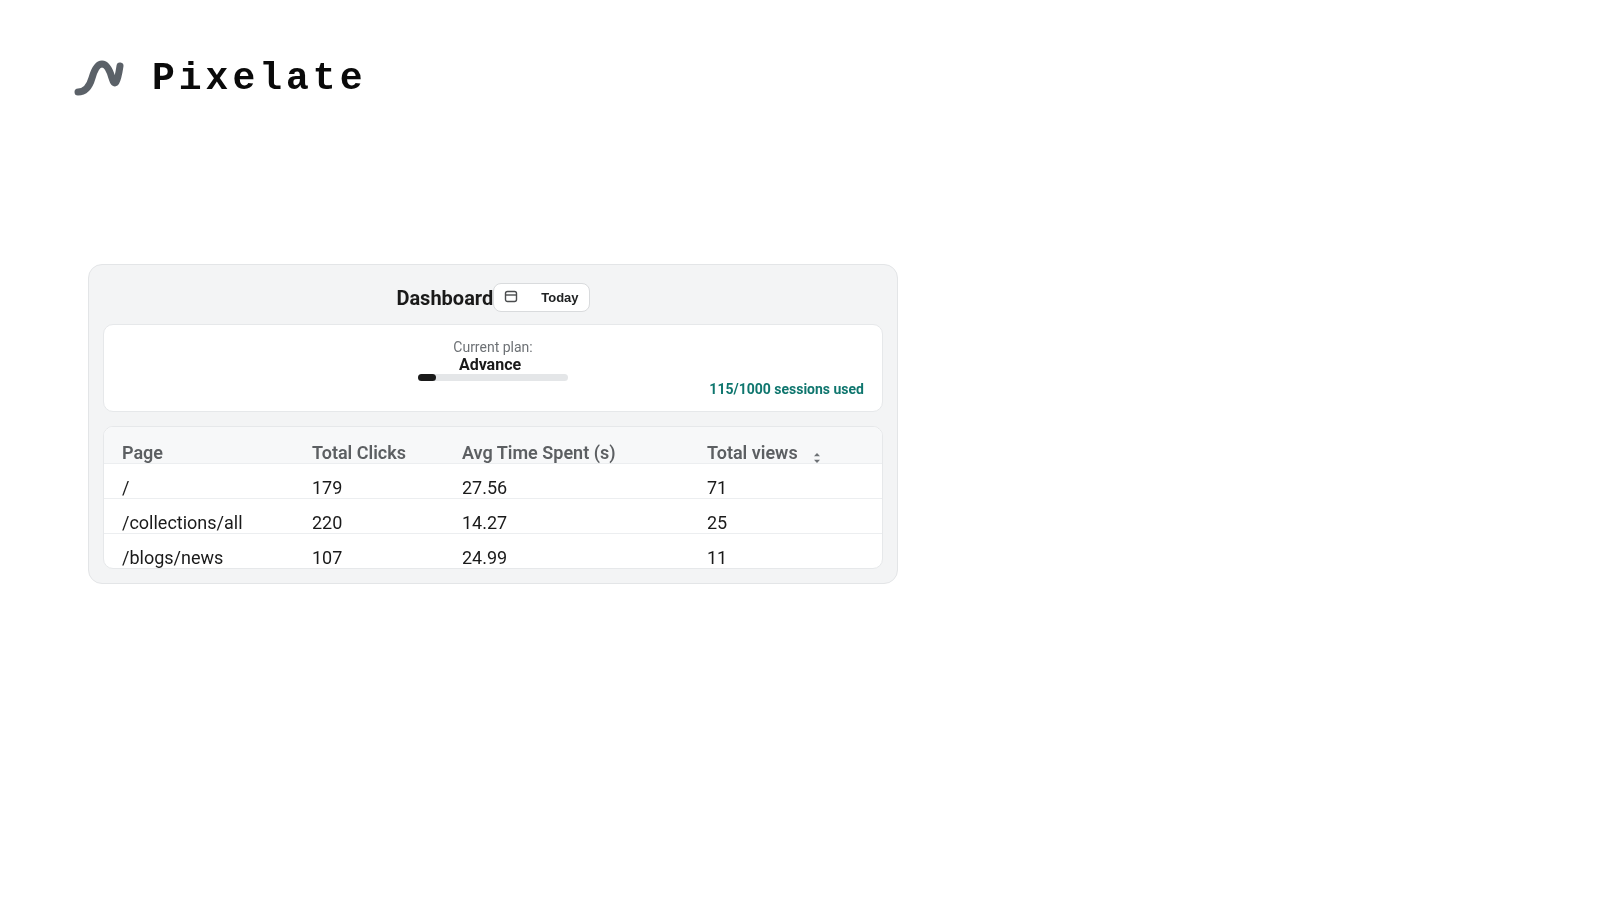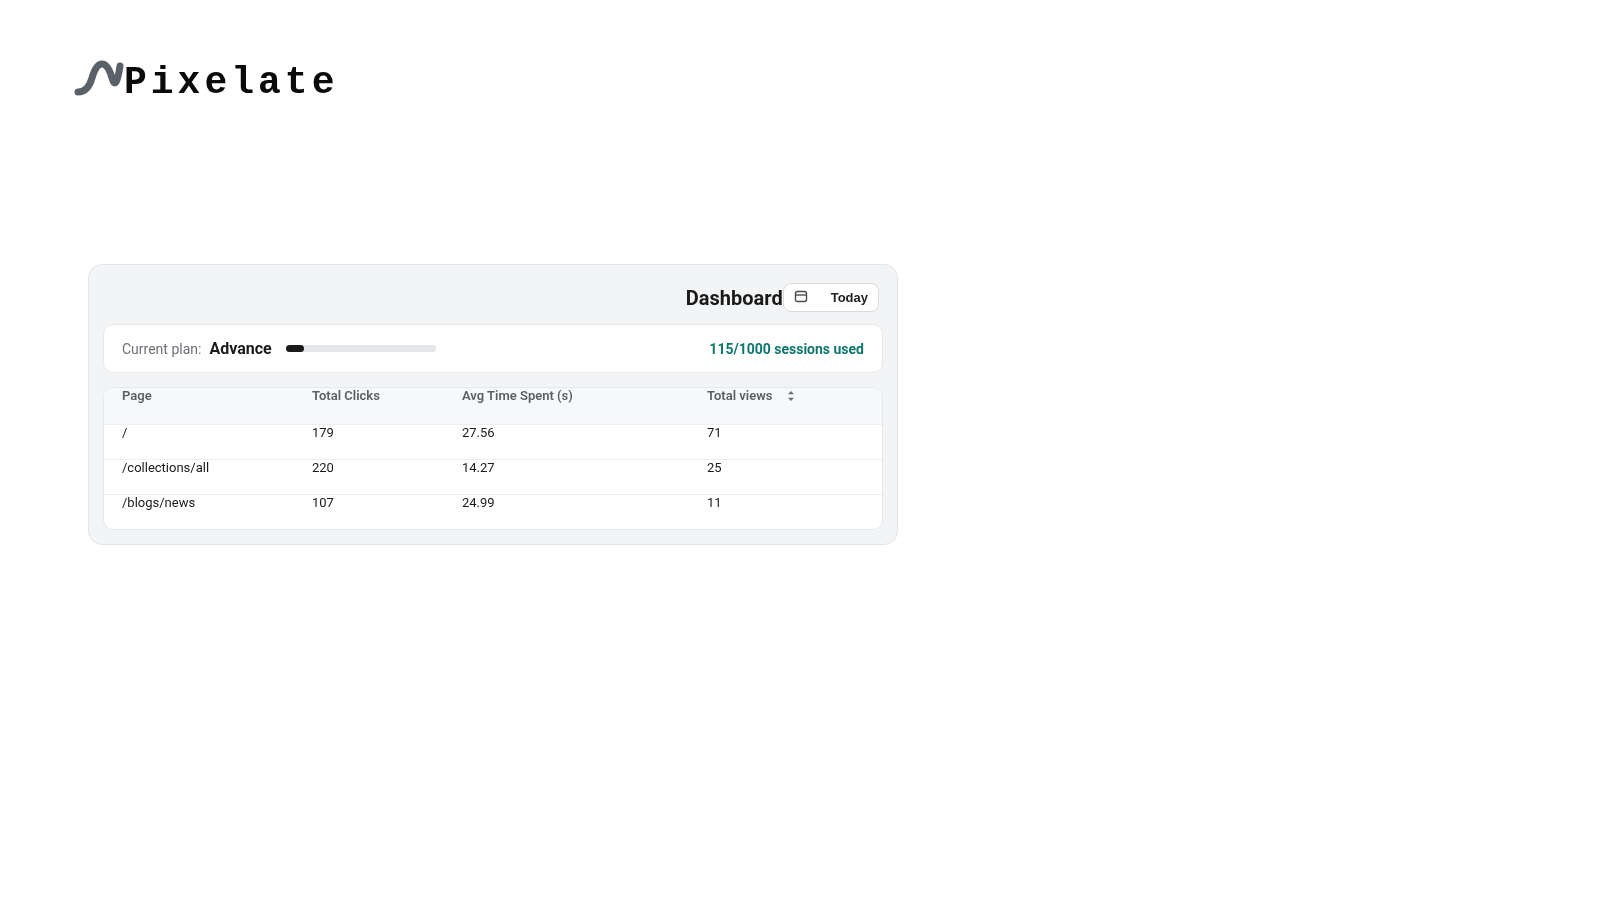--- a/index.html
+++ b/index.html
@@ -6,21 +6,22 @@
   body {
     width: 1600px;
     height: 900px;
     background: #ffffff;
     font-family: -apple-system, BlinkMacSystemFont, "Segoe UI", Roboto, Helvetica, Arial, sans-serif;
     overflow: hidden;
     color: #1a1a1a;
   }
   .header {
     display: flex;
-    align-items: flex-end;
+    align-items: center;
+    gap: 28px;
     padding: 52px 4px 0 72px;
   }
   .logo-icon {
     width: 52px;
     height: 52px;
   }
   .logo-text {
     font-family: "Courier New", Courier, monospace;
     font-weight: 700;
     font-size: 38px;
@@ -50,21 +51,21 @@
     flex: 0 0 auto;
     width: 810px;
     background: #f3f4f5;
     border: 1px solid #e3e5e7;
     border-radius: 14px;
     padding: 14px;
   }
   .dash-head {
     display: flex;
     align-items: center;
-    justify-content: flex-end;
+    justify-content: center;
     padding: 4px 4px 12px 4px;
   }
   .dash-title {
     font-size: 20px;
     font-weight: 700;
     color: #1a1a1a;
   }
   .today-btn {
     display: inline-flex;
     align-items: center;
@@ -79,20 +80,21 @@
     cursor: pointer;
   }
   .plan-card {
     background: #ffffff;
     border: 1px solid #e6e8ea;
     border-radius: 10px;
     padding: 14px 18px;
     display: flex;
     align-items: center;
     margin-bottom: 14px;
+    flex-direction: column;
   }
   .plan-label {
     font-size: 14px;
     color: #6d7175;
   }
   .plan-name {
     font-size: 16px;
     font-weight: 700;
     color: #1a1a1a;
     margin-left: 8px;
@@ -119,24 +121,24 @@
     color: #0f766e;
   }
   .table-card {
     background: #ffffff;
     border: 1px solid #e6e8ea;
     border-radius: 10px;
     overflow: hidden;
   }
   .table-row {
     display: flex;
-    align-items: flex-start;
+    align-items: flex-end;
     padding: 0 18px;
     height: 35px;
-    font-size: 13px;
+    font-size: 18px;
     color: #1a1a1a;
     border-top: 1px solid #eceef0;
   }
   .table-row.header-row {
     background: #f7f8f9;
     color: #5c5f62;
     font-weight: 600;
     border-top: none;
     height: 36px;
   }

